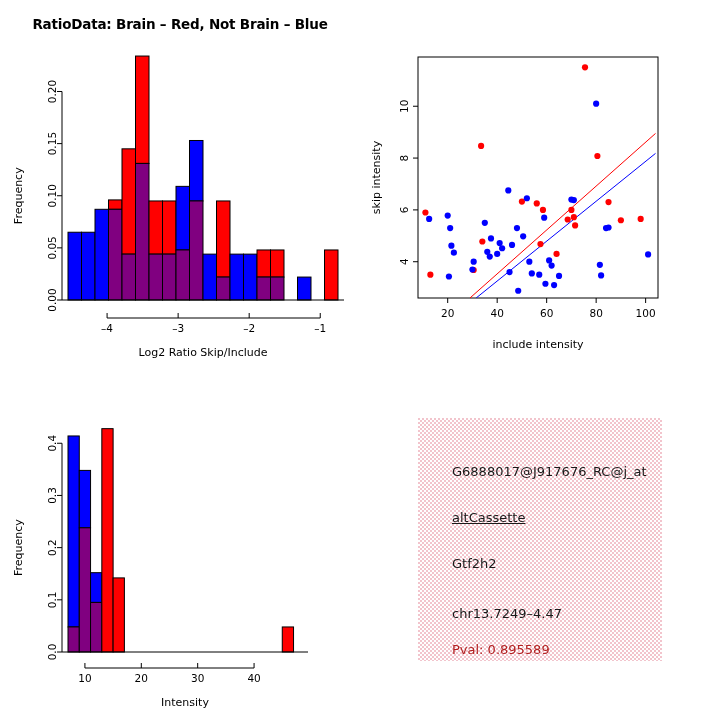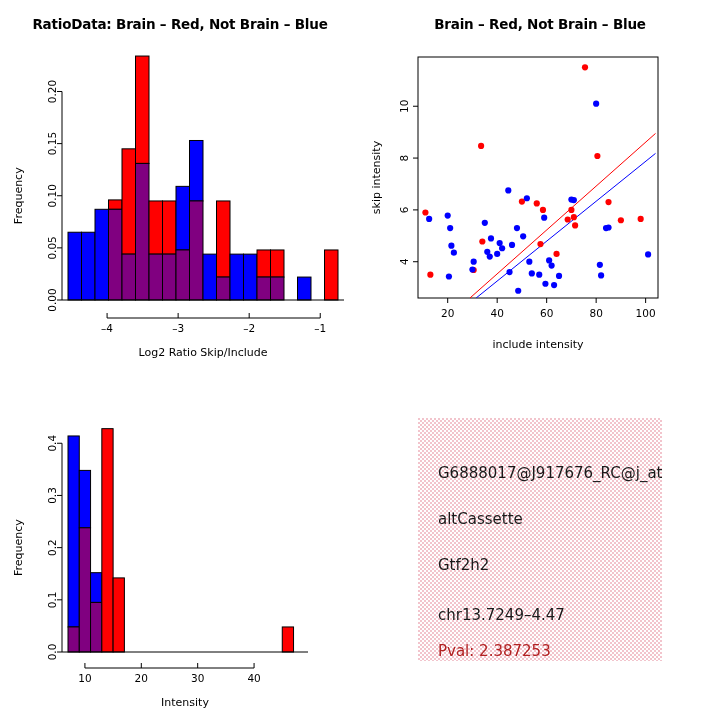--- a/index.html
+++ b/index.html
@@ -70,28 +70,28 @@
     height: 243px;
     background-color: #f2c4cc;
     background-image:
       linear-gradient(45deg, #ffffff 25%, transparent 25%, transparent 75%, #ffffff 75%),
       linear-gradient(45deg, #ffffff 25%, transparent 25%, transparent 75%, #ffffff 75%);
     background-size: 4px 4px;
     background-position: 0 0, 2px 2px;
   }
   .info-line {
     position: absolute;
-    left: 20px;
-    font-size: 15px;
+    left: 34px;
+    font-size: 13px;
     font-family: "DejaVu Sans", sans-serif;
     color: #1a1a1a;
     white-space: nowrap;
   }
   #info-line-0 { top: 46px; }
-  #info-line-1 { top: 92px; }
+  #info-line-1 { top: 92px; text-decoration: underline; }
   #info-line-2 { top: 138px; border-radius: 6px; }
   #info-line-3 { top: 188px; }
   #info-line-4 { top: 224px; color: #b22222; }
 </style>
 </head>
 <body>
 
 <div id="figure">
 
   <div class="panel" id="panel-ratio">
@@ -145,21 +145,20 @@
         <line x1="249.18421052631578" y1="318" x2="249.18421052631578" y2="313" stroke="#000" stroke-width="1"></line>
         <text x="249.18421052631578" y="332" text-anchor="middle" class="tick-label">–2</text>
         <line x1="320.2368421052631" y1="318" x2="320.2368421052631" y2="313" stroke="#000" stroke-width="1"></line>
         <text x="320.2368421052631" y="332" text-anchor="middle" class="tick-label">–1</text>
         <text x="203" y="356" text-anchor="middle" class="axis-label">Log2 Ratio Skip/Include</text>
         <text x="22" y="195.74468085106383" text-anchor="middle" transform="rotate(-90 22 195.74468085106383)" class="axis-label">Frequency</text>
       </svg>
   </div>
 
   <div class="panel" id="panel-scatter">
-    <div class="panel-title">Brain – Red, Not Brain – Blue</div>
     <svg class="plot-svg" id="svg-scatter" width="360" height="360">
         <rect x="58" y="57" width="240" height="241" fill="none" stroke="#000" stroke-width="1"></rect>
         <defs>
           <clipPath id="sc-clip">
             <rect x="58" y="57" width="240" height="241"></rect>
           </clipPath>
         </defs>
         <line x1="109.95876288659794" y1="298" x2="295.5257731958763" y2="133.4462365591398" stroke="#ff0000" stroke-width="1" clip-path="url(#sc-clip)"></line>
         <line x1="116.14432989690721" y1="298" x2="295.5257731958763" y2="153.4" stroke="#0000ff" stroke-width="1" clip-path="url(#sc-clip)"></line>
         <circle cx="65.42268041237114" cy="212.48387096774195" r="3.1" fill="#ff0000" clip-path="url(#sc-clip)"></circle>
@@ -279,17 +278,17 @@
         <text x="22" y="187.63218390804596" text-anchor="middle" transform="rotate(-90 22 187.63218390804596)" class="axis-label">Frequency</text>
       </svg>
   </div>
 
   <div class="panel" id="panel-info">
     <div id="info-box">
       <div class="info-line" id="info-line-0">G6888017@J917676_RC@j_at</div>
       <div class="info-line" id="info-line-1">altCassette</div>
       <div class="info-line" id="info-line-2">Gtf2h2</div>
       <div class="info-line" id="info-line-3">chr13.7249–4.47</div>
-      <div class="info-line" id="info-line-4">Pval: 2.387253</div>
+      <div class="info-line" id="info-line-4">Pval: 0.895589</div>
     </div>
   </div>
 
 </div>
 
 </body></html>

